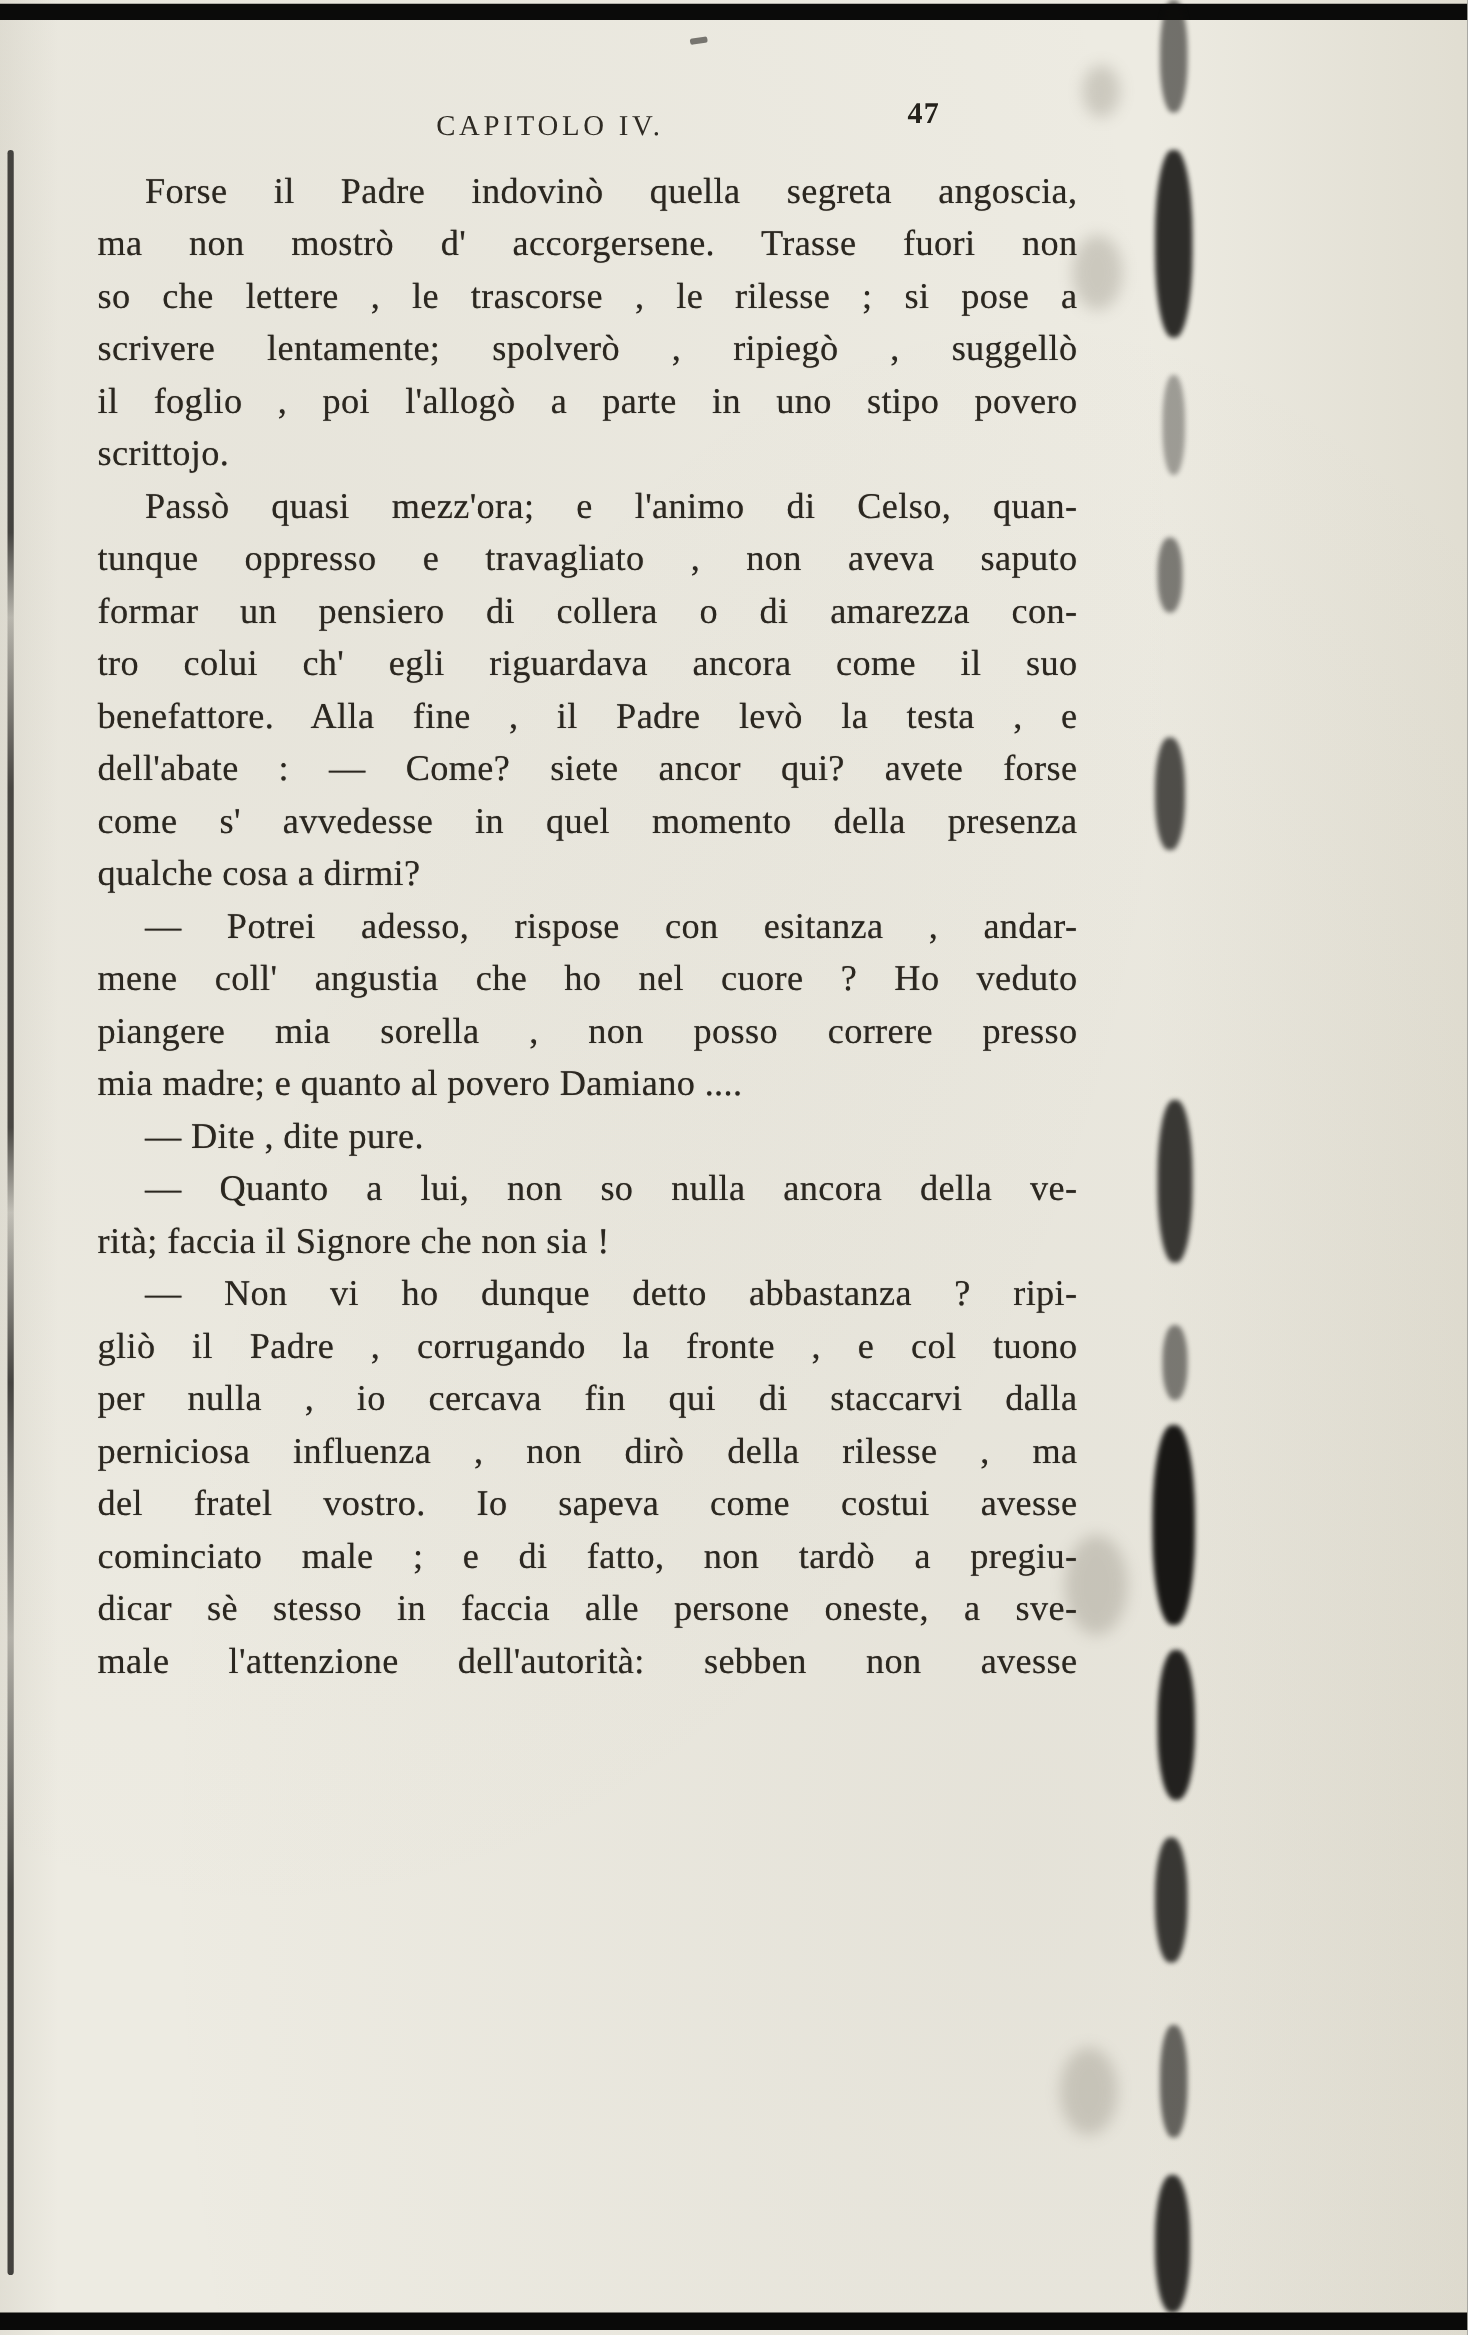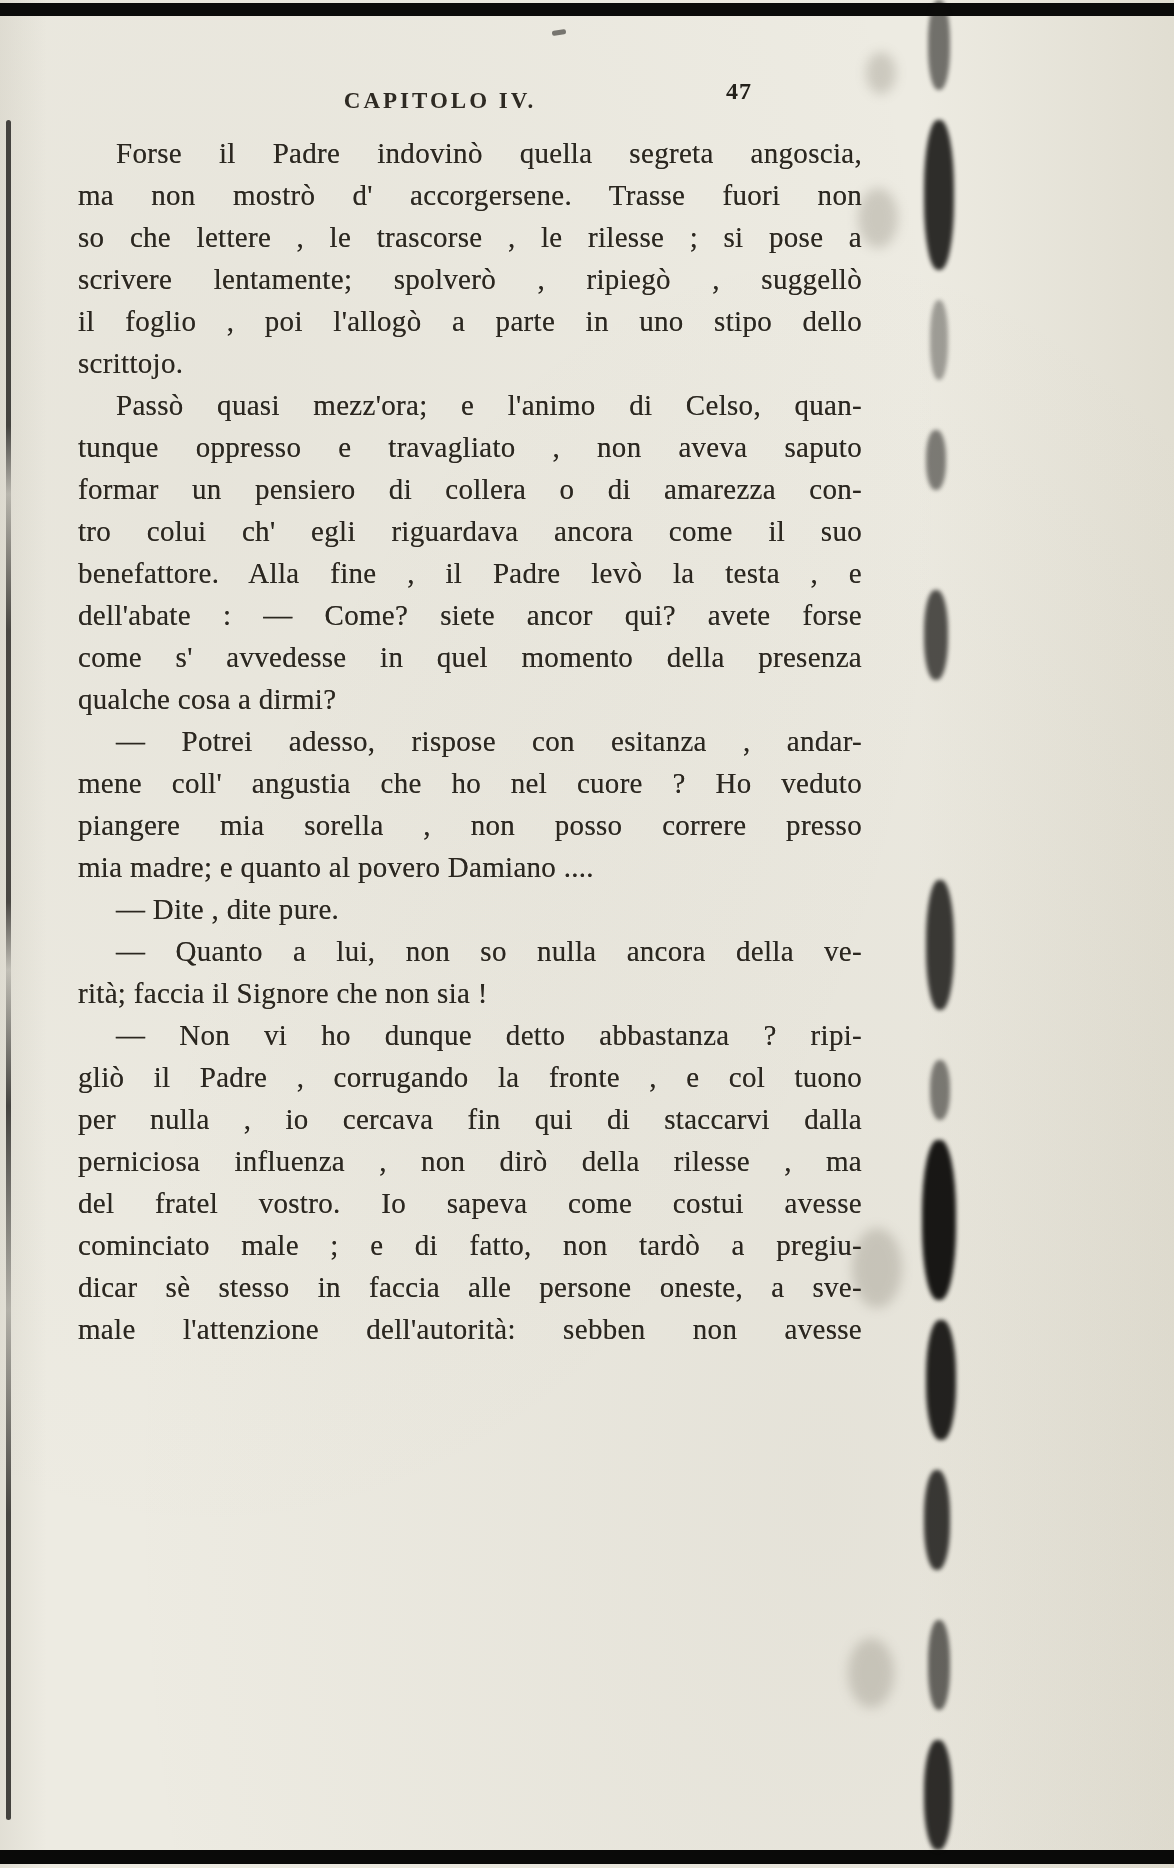--- a/index.html
+++ b/index.html
@@ -26,21 +26,21 @@
                   #1d1c1a 58%, rgba(29,28,26,.3) 70%, #201f1c 82%, #1b1a18 100%);
                 opacity:.8; border-radius:3px; }
   .right-stripe { position:absolute; left:918px; top:0; width:46px; height:100%; }
   .blob  { position:absolute; background:#0e0d0b; border-radius:45%; filter:blur(2px); }
   .smudge{ position:absolute; background:#6b6557; filter:blur(6px); opacity:.25; border-radius:50%; }
   .tick  { position:absolute; background:#2a2824; opacity:.6; transform:rotate(-8deg); border-radius:2px; }
   
   .content { position:absolute; left:78px; top:88px; width:784px; }
   .header  { position:relative; height:44px; }
   .chapter { display:block; text-align:center; padding-right:60px;
-             font-size:23px; font-weight:700; letter-spacing:3px; color:#2e2a23; }
+             font-size:23px; font-weight:400; letter-spacing:3px; color:#2e2a23; }
   .pagenum { position:absolute; left:648px; top:-10px; font-size:24px; font-weight:700;
              letter-spacing:1px; color:#24211b; }
   .para { margin:0; }
   .line {
     font-size:29px; line-height:42px; height:42px; overflow:hidden;
     letter-spacing:0.3px;
     text-align:justify; text-align-last:justify;
     text-shadow:0 0 0.6px rgba(43,39,32,0.65);
   }
   .line.first { text-indent:38px; }
@@ -80,21 +80,21 @@
     <div class="header">
       <span class="chapter">CAPITOLO IV.</span>
       <span class="pagenum">47</span>
     </div>
 
     <div class="para">
       <div class="line first">Forse il Padre indovinò quella segreta angoscia,</div>
       <div class="line">ma non mostrò d' accorgersene. Trasse fuori non</div>
       <div class="line">so che lettere , le trascorse , le rilesse ; si pose a</div>
       <div class="line">scrivere lentamente; spolverò , ripiegò , suggellò</div>
-      <div class="line">il foglio , poi l'allogò a parte in uno stipo dello</div>
+      <div class="line">il foglio , poi l'allogò a parte in uno stipo povero</div>
       <div class="line end">scrittojo.</div>
     </div>
 
     <div class="para">
       <div class="line first">Passò quasi mezz'ora; e l'animo di Celso, quan-</div>
       <div class="line">tunque oppresso e travagliato , non aveva saputo</div>
       <div class="line">formar un pensiero di collera o di amarezza con-</div>
       <div class="line">tro colui ch' egli riguardava ancora come il suo</div>
       <div class="line">benefattore. Alla fine , il Padre levò la testa , e</div>
       <div class="line">dell'abate : — Come? siete ancor qui? avete forse</div>

